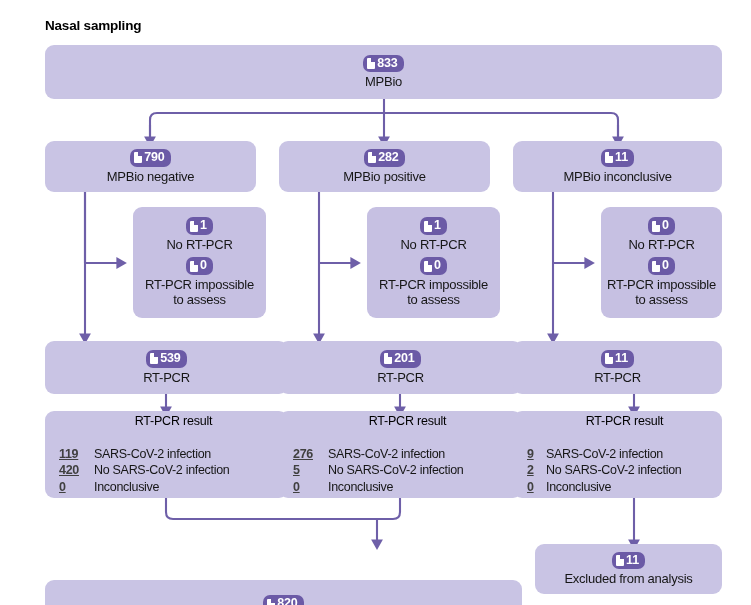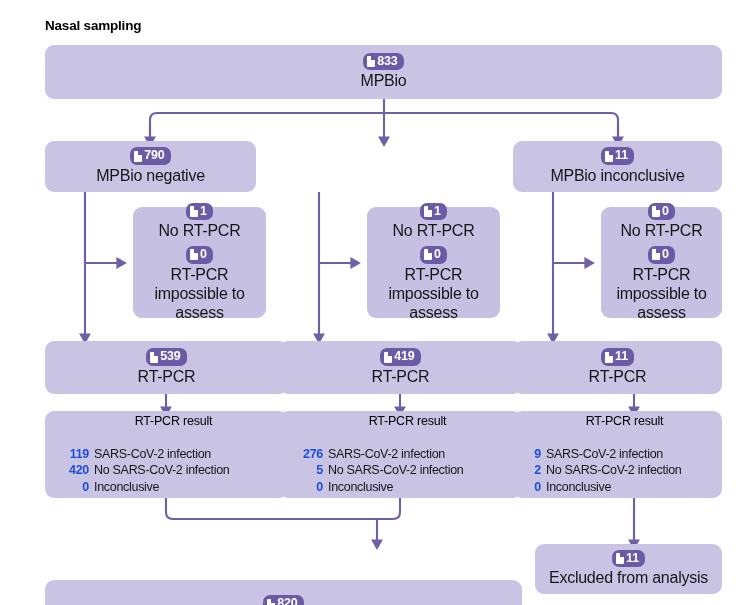--- a/index.html
+++ b/index.html
@@ -32,21 +32,21 @@
     border-radius:9px;
     box-sizing:border-box;
     display:flex;
     flex-direction:column;
     align-items:center;
     justify-content:center;
   }
   .node.sub{background:#c6c0e2;}
 
   .node-label{
-    font-size:16px;
+    font-size:13px;
     line-height:1.18;
     color:#161616;
     text-align:center;
     letter-spacing:-0.25px;
     white-space:nowrap;
   }
   .node-label.wrap{white-space:normal;text-align:center;}
 
   
   .badge{
@@ -94,23 +94,23 @@
     display:flex;
     align-items:baseline;
     font-size:12.5px;
     line-height:1.3;
     letter-spacing:-0.3px;
     color:#161616;
     white-space:nowrap;
   }
   .result-row .rnum{
     font-weight:bold;
-    text-align:right;
     flex:0 0 auto;
-    color:#1d4ed8;
+    color:#404040;
+    text-decoration:underline;
   }
   .result-row .rlabel{padding-left:5px;}
   .node.result{align-items:flex-start;padding-left:14px;}
   .node.result .result-title{width:100%;}
 </style>
 </head>
 <body>
 
 <div id="stage">
 
@@ -161,20 +161,27 @@
   </div>
 
   <div class="node" style="left:45px;top:141px;width:211px;height:51px;">
     <span class="badge">
       <span class="doc"></span>
       <span class="num">790</span>
     </span>
     <span class="node-label">MPBio negative</span>
   </div>
 
+  <div class="node" style="left:279px;top:141px;width:211px;height:51px;">
+    <span class="badge">
+      <span class="doc"></span>
+      <span class="num">282</span>
+    </span>
+    <span class="node-label">MPBio positive</span>
+  </div>
 
   <div class="node" style="left:513px;top:141px;width:209px;height:51px;">
     <span class="badge">
       <span class="doc"></span>
       <span class="num">11</span>
     </span>
     <span class="node-label">MPBio inconclusive</span>
   </div>
 
   <div class="node sub" style="left:133px;top:207px;width:133px;height:111px;">
@@ -220,21 +227,21 @@
     <span class="badge">
       <span class="doc"></span>
       <span class="num">539</span>
     </span>
     <span class="node-label">RT-PCR</span>
   </div>
 
   <div class="node" style="left:279px;top:341px;width:243px;height:53px;">
     <span class="badge">
       <span class="doc"></span>
-      <span class="num">419</span>
+      <span class="num">201</span>
     </span>
     <span class="node-label">RT-PCR</span>
   </div>
 
   <div class="node" style="left:513px;top:341px;width:209px;height:53px;">
     <span class="badge">
       <span class="doc"></span>
       <span class="num">11</span>
     </span>
     <span class="node-label">RT-PCR</span>

